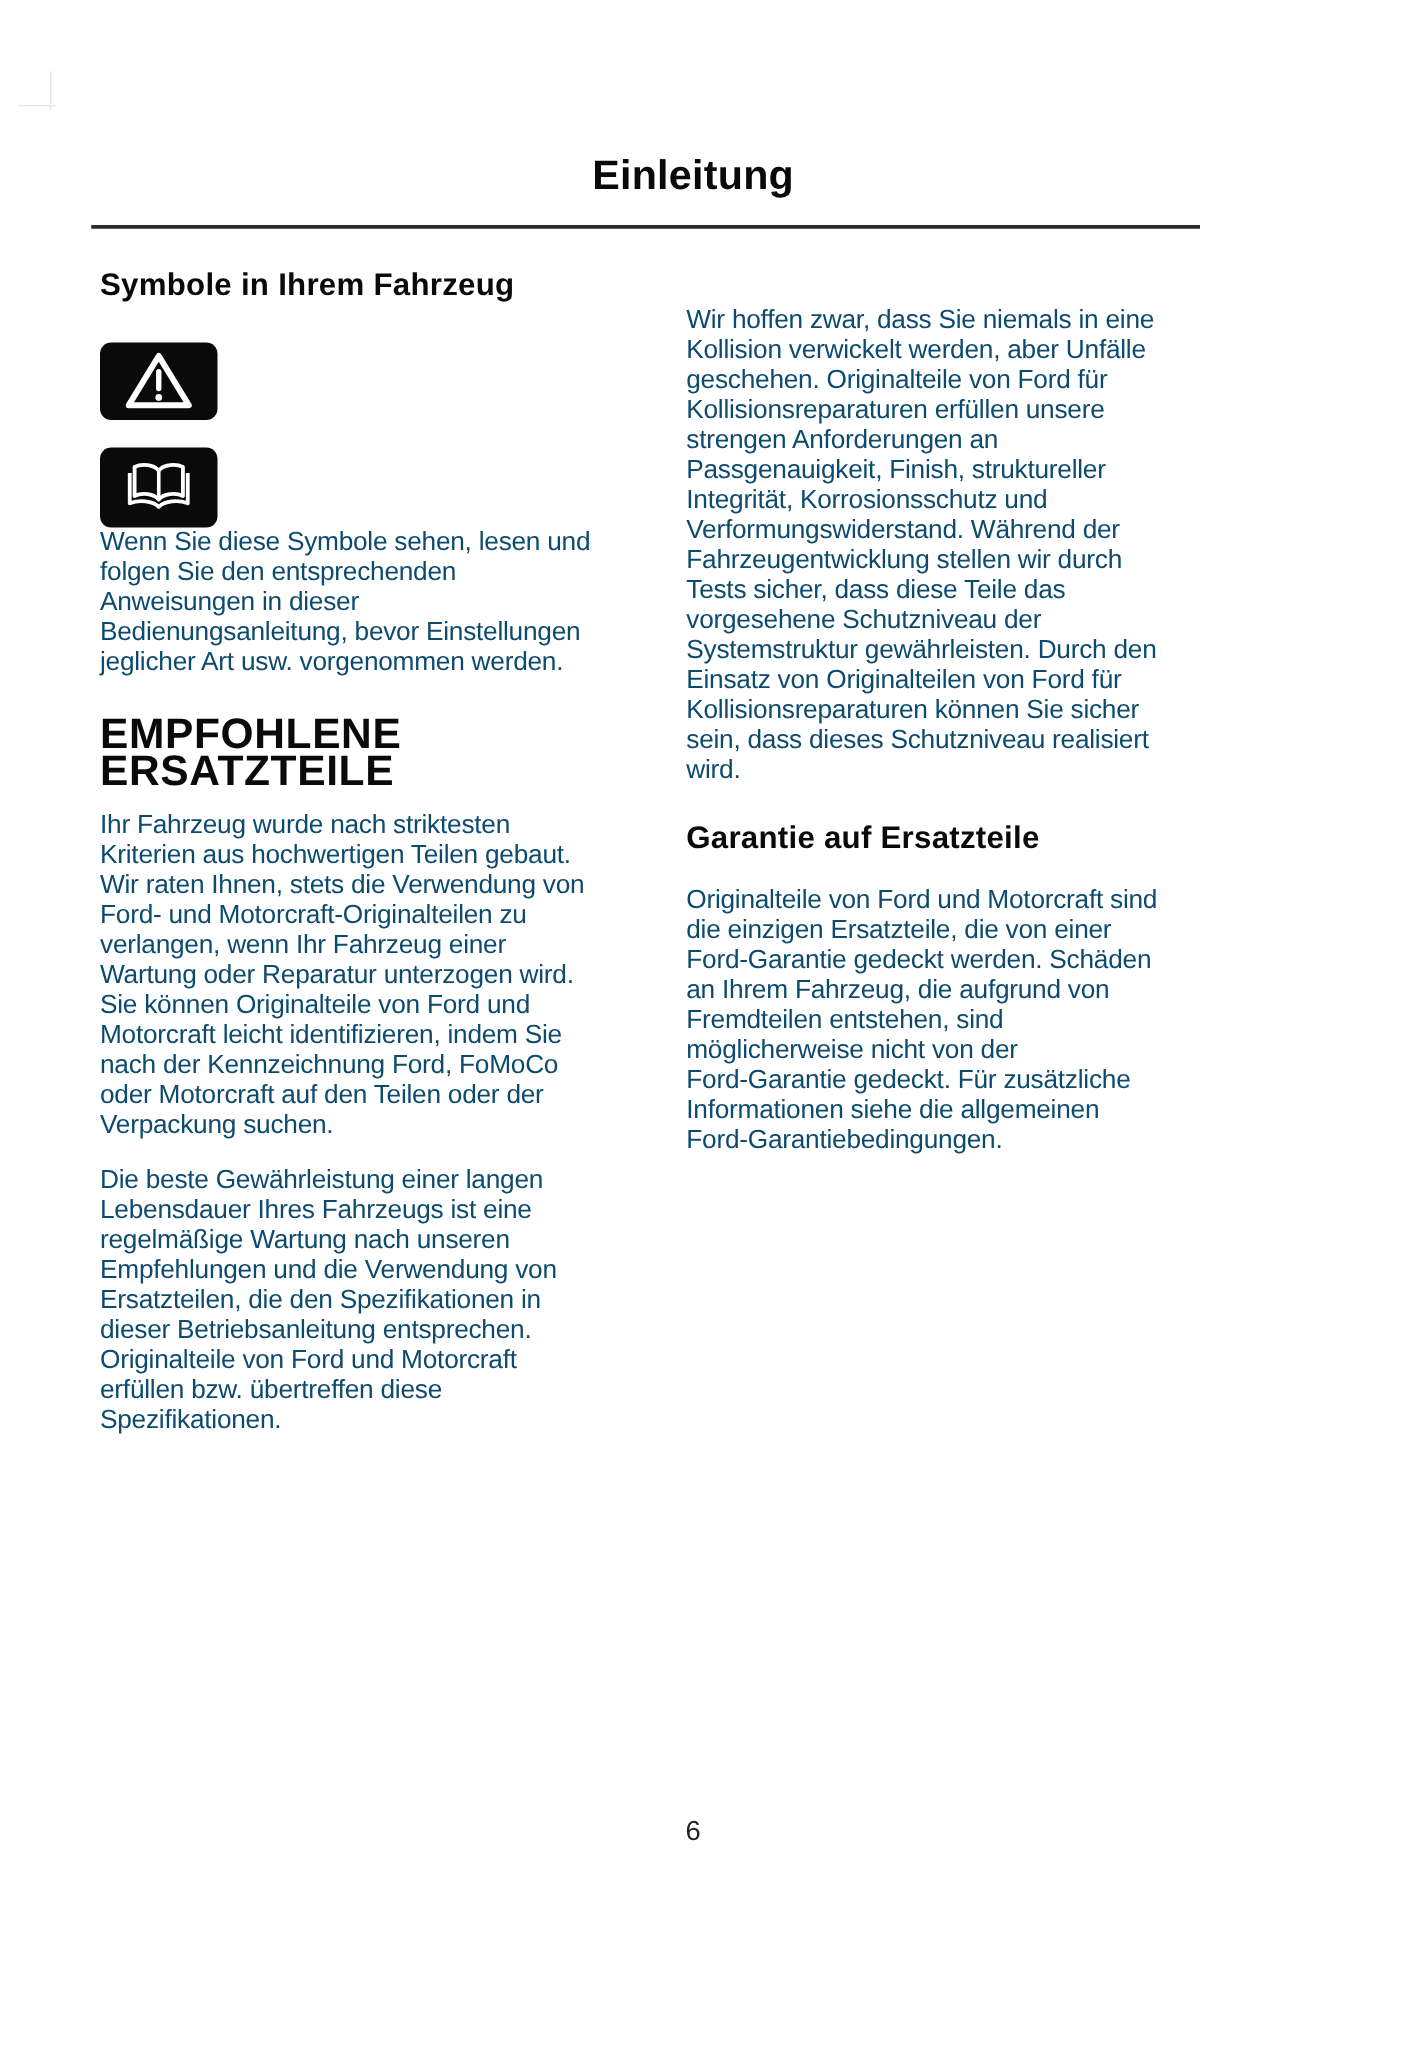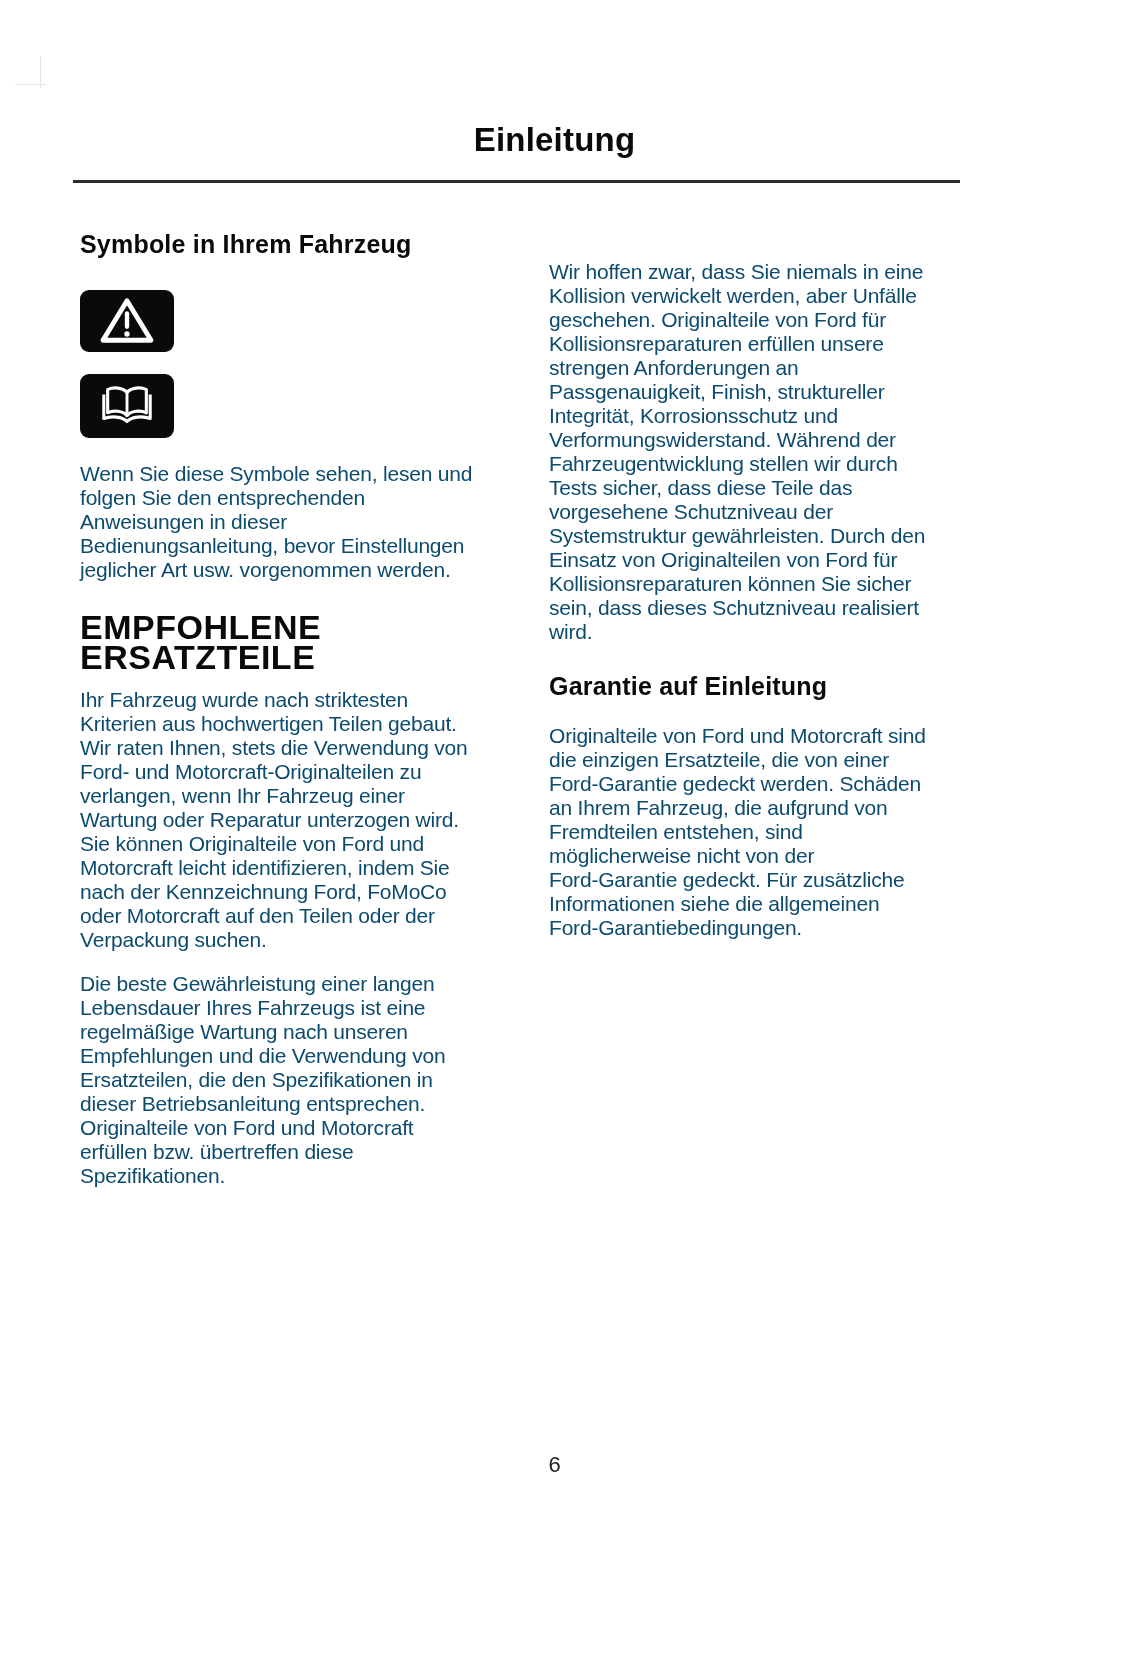--- a/index.html
+++ b/index.html
@@ -41,21 +41,21 @@
     color: #0a0a0a;
   }
   .title-rule {
     position: absolute;
     left: 73px; top: 180px;
     width: 963px; height: 3px;
     background: #2b2b2b;
   }
   .col {
     position: absolute;
-    top: 230px;
+    top: 214px;
   }
   .col-left  { left: 80px;  width: 436px; }
   .col-right { left: 549px; width: 456px; }
 
   .h2 {
     margin: 0;
     font-size: 25px;
     line-height: 28px;
     font-weight: bold;
     letter-spacing: 0.2px;
@@ -71,21 +71,21 @@
     color: #0a0a0a;
   }
   .para {
     margin: 0;
     font-size: 21px;
     line-height: 24px;
     letter-spacing: -0.2px;
     color: #0c4a6e;
     white-space: pre-line;
   }
-  .mt-sym   { margin-top: 24px; }
+  .mt-sym   { }
   .mt-p-h1  { margin-top: 16px; }
   .mt-h2b   { margin-top: 24px; }
   .mt-p3    { margin-top: 20px; }
   .mt-rp1   { margin-top: 30px; }
   .mt-rh2   { margin-top: 28px; }
   .mt-rp2   { margin-top: 24px; }
 
   .icon-plate {
     width: 94px; height: 62px;
     background: #0a0a0a;
@@ -185,21 +185,21 @@
 Verformungswiderstand. Während der
 Fahrzeugentwicklung stellen wir durch
 Tests sicher, dass diese Teile das
 vorgesehene Schutzniveau der
 Systemstruktur gewährleisten. Durch den
 Einsatz von Originalteilen von Ford für
 Kollisionsreparaturen können Sie sicher
 sein, dass dieses Schutzniveau realisiert
 wird.</p>
 
-    <h2 class="h2 mt-rh2">Garantie auf Einleitung</h2>
+    <h2 class="h2 mt-rh2">Garantie auf Ersatzteile</h2>
 
     <p class="para mt-rp2">Originalteile von Ford und Motorcraft sind
 die einzigen Ersatzteile, die von einer
 Ford-Garantie gedeckt werden. Schäden
 an Ihrem Fahrzeug, die aufgrund von
 Fremdteilen entstehen, sind
 möglicherweise nicht von der
 Ford-Garantie gedeckt. Für zusätzliche
 Informationen siehe die allgemeinen
 Ford-Garantiebedingungen.</p>

